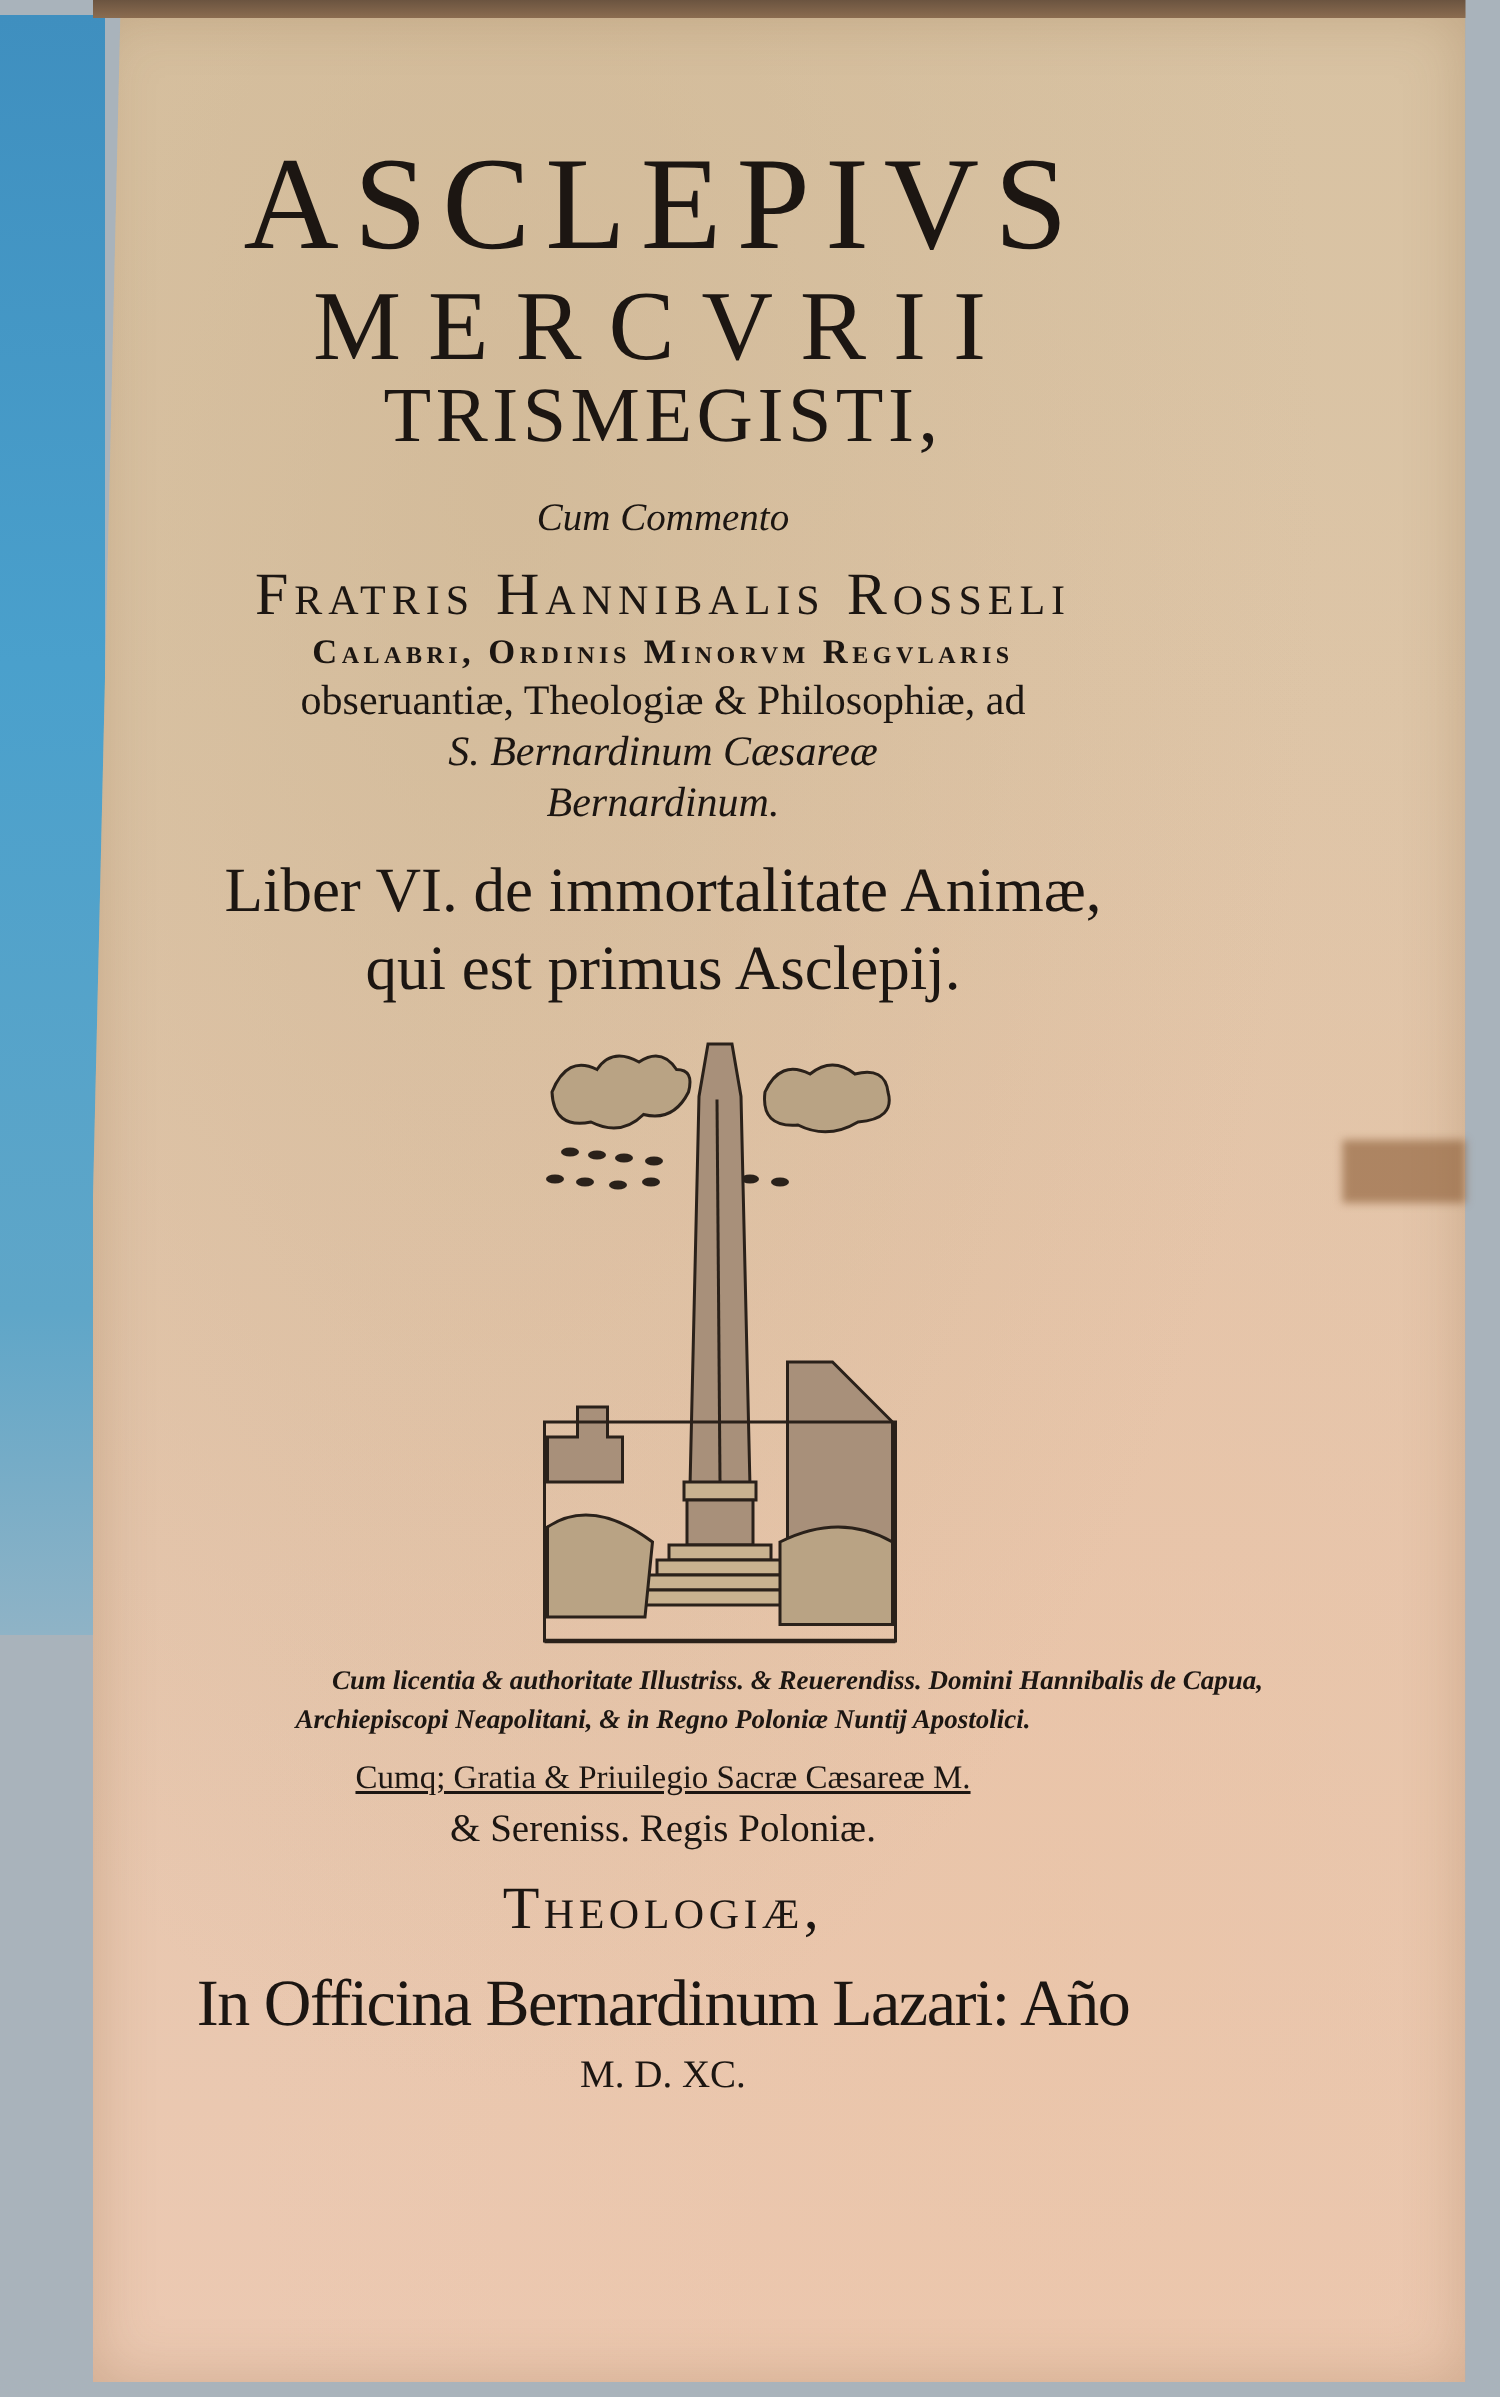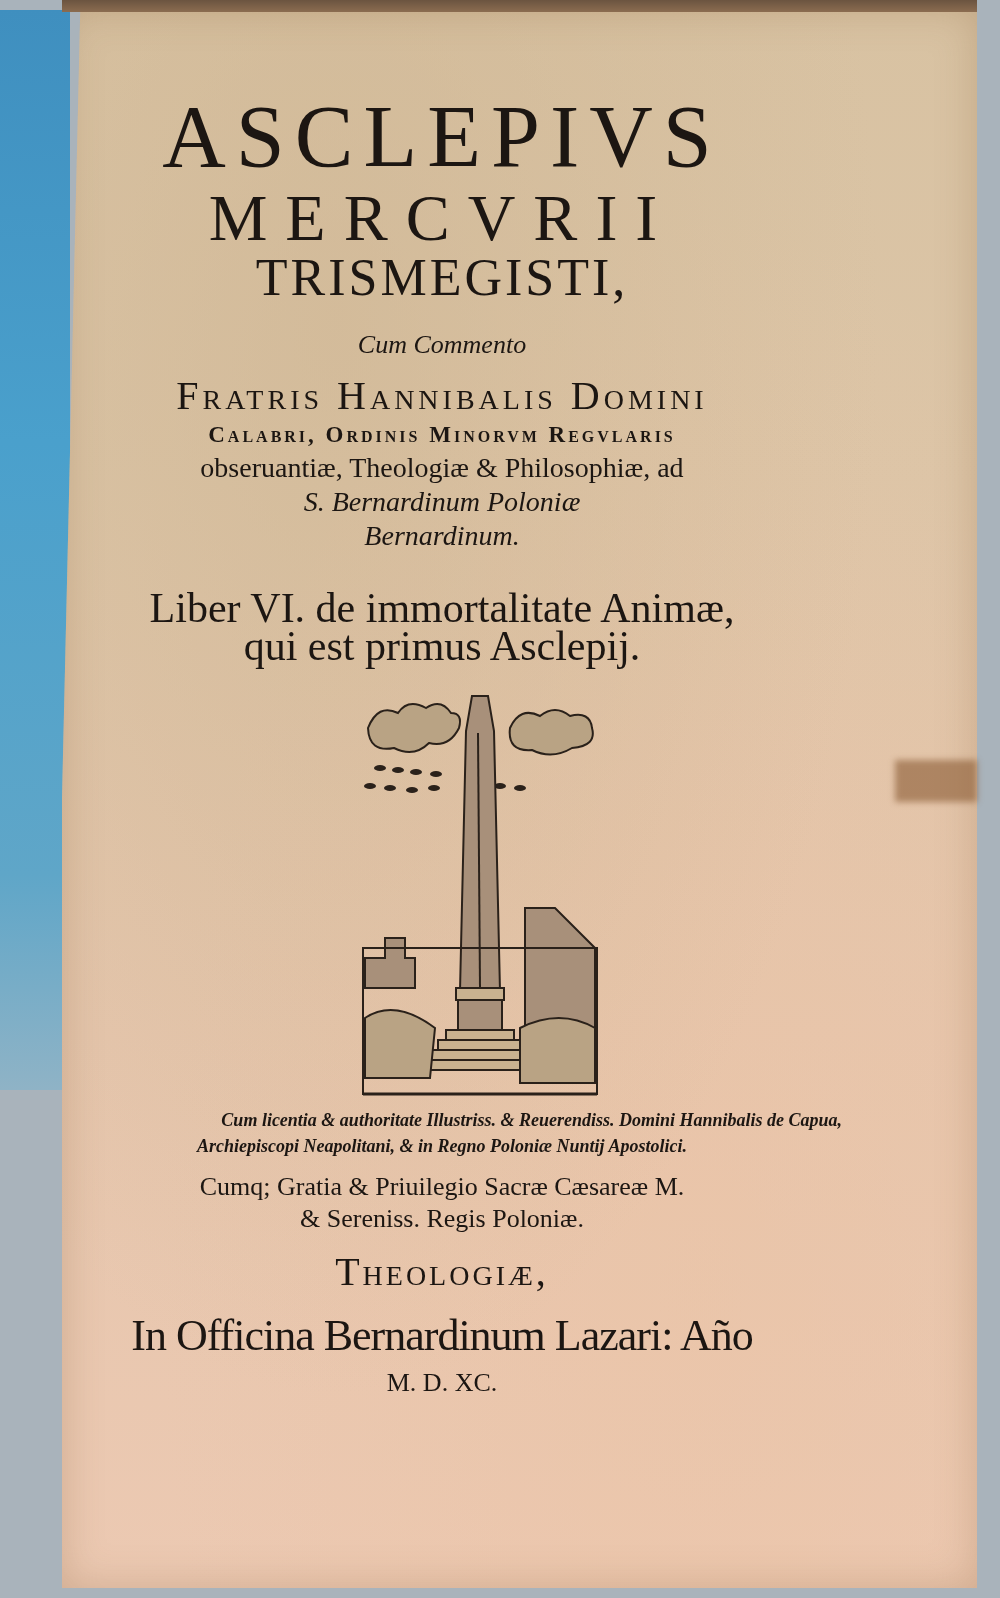--- a/index.html
+++ b/index.html
@@ -33,48 +33,48 @@
   .line { position:absolute; left:0; width:760px; text-align:center; white-space:nowrap; }
   .t1 { top:86px; font-size:88px; letter-spacing:10px; }
   .t2 { top:180px; font-size:66px; letter-spacing:18px; }
   .t3 { top:248px; font-size:52px; letter-spacing:3px; }
   .t4 { top:330px; font-size:26px; font-style:italic; }
   .t5 { top:372px; font-size:40px; font-variant:small-caps; letter-spacing:4px; }
   .t6 { top:422px; font-size:23px; font-variant:small-caps; letter-spacing:3px; font-weight:bold; }
   .t7 { top:452px; font-size:28px; }
   .t8 { top:486px; font-size:28px; font-style:italic; }
   .t9 { top:520px; font-size:28px; font-style:italic; }
-  .t10 { top:570px; font-size:42px;margin-top:14px; }
+  .t10 { top:570px; font-size:42px; }
   .t11 { top:622px; font-size:42px; }
   .woodcut { position:absolute; left:298px; top:688px; width:240px; height:410px; }
   .t12 { top:1110px; font-size:18px; font-style:italic; font-weight:bold; left:-20px; width:800px;text-align:right; }
   .t13 { top:1136px; font-size:18px; font-style:italic; font-weight:bold; }
-  .t14 { top:1172px; font-size:26px; }
+  .t14 { top:1172px; font-size:22px;text-decoration:underline; }
   .t15 { top:1204px; font-size:26px;text-align:center; }
   .t16 { top:1248px; font-size:40px; font-variant:small-caps; letter-spacing:3px; }
   .t17 { top:1310px; font-size:44px; letter-spacing:-1px; }
   .t18 { top:1368px; font-size:26px; }
 </style>
 </head>
 <body>
 
 <div class="blue-strip"></div>
 <div class="page"></div>
 <div class="page-top-edge"></div>
 <div class="stain"></div>
 
 <div class="content">
   <div class="line t1">ASCLEPIVS</div>
   <div class="line t2">MERCVRII</div>
   <div class="line t3">TRISMEGISTI,</div>
   <div class="line t4">Cum Commento</div>
-  <div class="line t5">Fratris Hannibalis Domini</div>
+  <div class="line t5">Fratris Hannibalis Rosseli</div>
   <div class="line t6">Calabri, Ordinis Minorvm Regvlaris</div>
   <div class="line t7">obseruantiæ, Theologiæ &amp; Philosophiæ, ad</div>
-  <div class="line t8">S. Bernardinum Poloniæ</div>
+  <div class="line t8">S. Bernardinum Cæsareæ</div>
   <div class="line t9">Bernardinum.</div>
   <div class="line t10">Liber VI. de immortalitate Animæ,</div>
   <div class="line t11">qui est primus Asclepij.</div>
 
   <svg class="woodcut" viewBox="0 0 240 410">
     <g fill="none" stroke="#2a211a" stroke-width="2">
 
       <path d="M8 40 q10-25 30-15 q10-15 28-5 q15-10 25 5 q12 0 8 15 q-10 20-30 15 q-15 15-35 5 q-25 5-26-20z" fill="#b9a384"></path>
       <path d="M150 40 q10-22 30-12 q15-12 30 0 q20-5 22 12 q5 18-20 20 q-20 12-40 2 q-25 2-22-22z" fill="#b9a384"></path>
 

